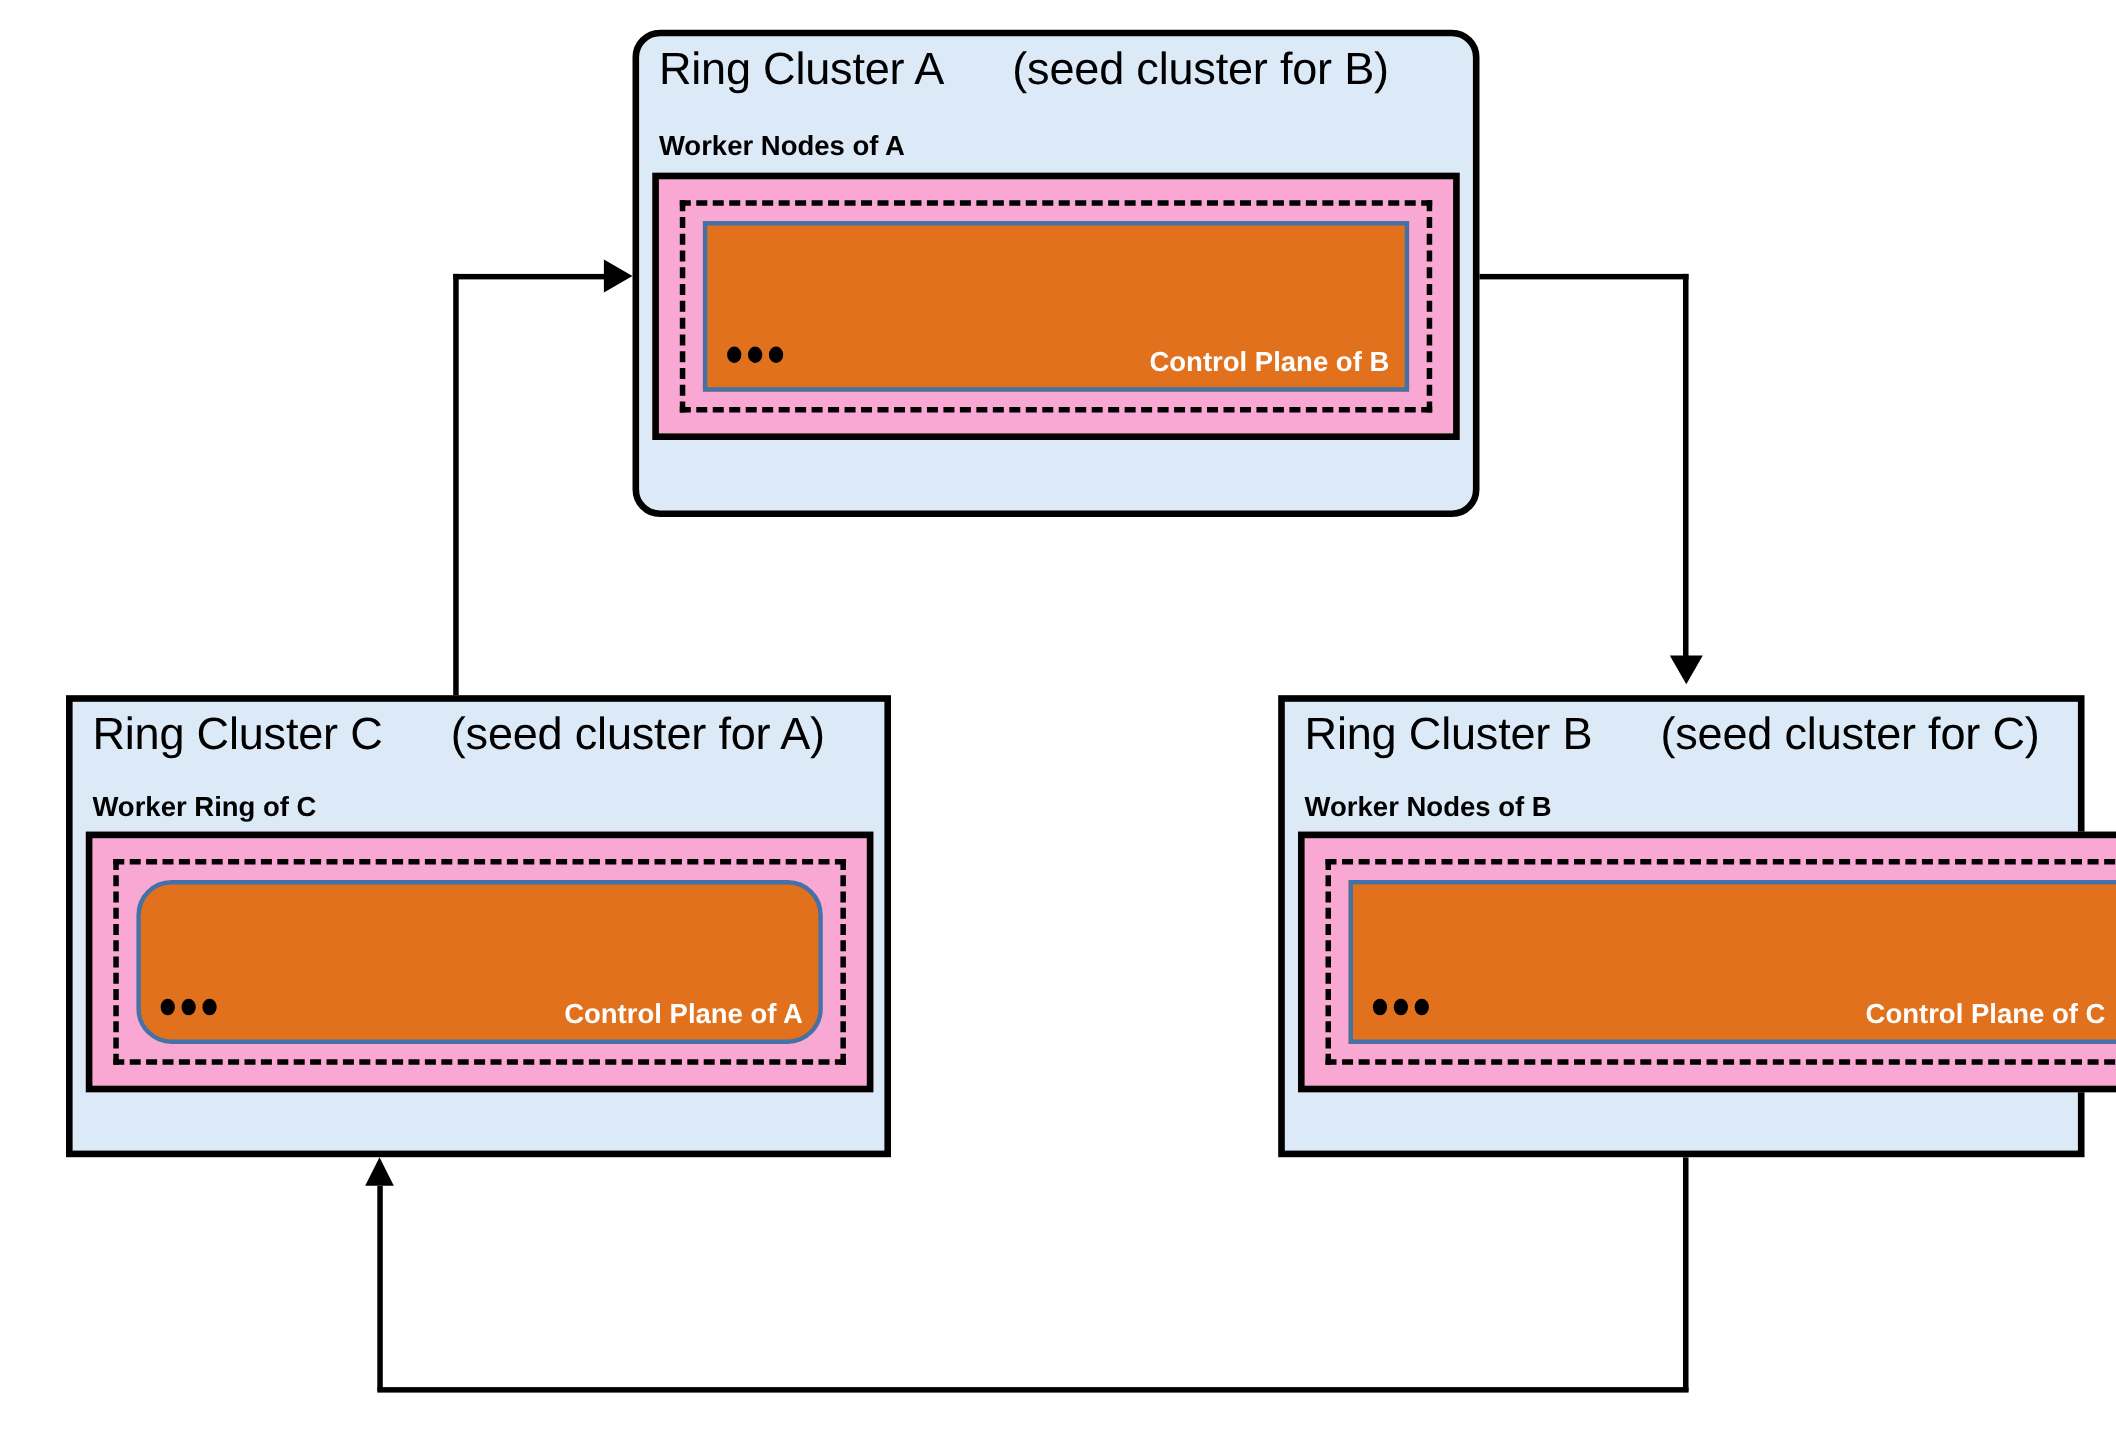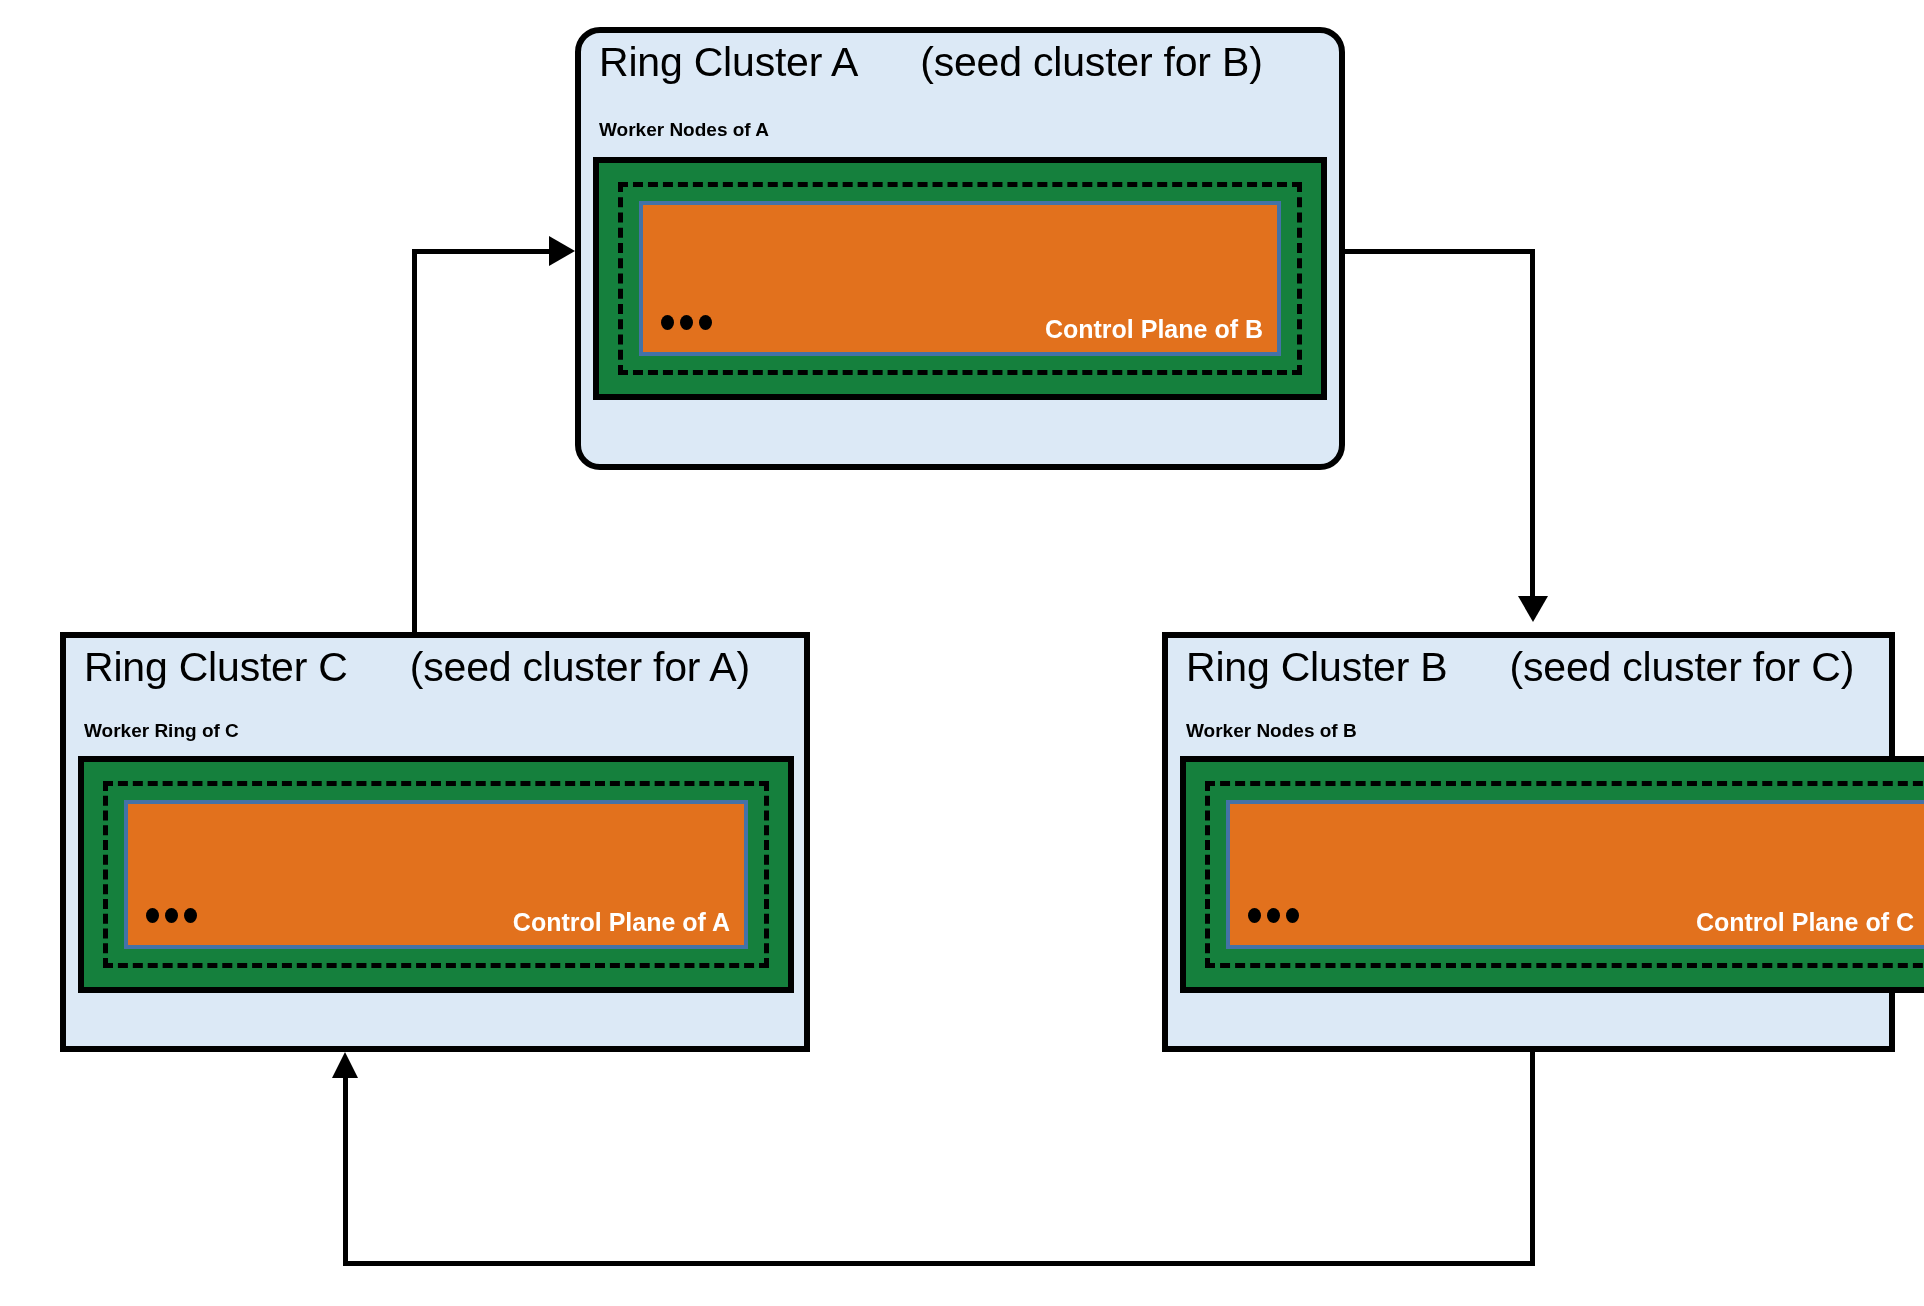--- a/index.html
+++ b/index.html
@@ -35,30 +35,30 @@
     white-space: nowrap;
     letter-spacing: -0.2px;
   }
   .cluster-title .seed {
     display: inline-block;
     margin-left: 62px;
   }
   .worker-label {
     position: absolute;
     left: 18px;
-    font-size: 19px;
+    font-size: 25px;
     font-weight: bold;
     color: #000000;
     white-space: nowrap;
   }
 
   
   .worker-box {
     position: absolute;
-    background: #15803d;
+    background: #f9a8d4;
     border: 6px solid #000000;
     box-sizing: border-box;
   }
   
   .node-dashed {
     position: absolute;
     border: 5px dashed #000000;
     box-sizing: border-box;
     background: transparent;
   }
@@ -168,21 +168,21 @@
   </div>
 
   <div class="cluster" style="left:40px; top:632px; width:750px; height:420px;margin-left:20px;">
     <div class="cluster-title">
       <span>Ring Cluster C</span><span class="seed">(seed cluster for A)</span>
     </div>
     <div class="worker-label" style="top:82px;">Worker Ring of C</div>
 
     <div class="worker-box" style="left:12px; top:118px; width:716px; height:237px;">
       <div class="node-dashed" style="left:19px; top:19px; right:19px; bottom:19px;">
-        <div class="control-plane" style="left:16px; top:14px; right:16px; bottom:14px;">
+        <div class="control-plane" style="left:16px; top:14px; right:16px; bottom:14px;border-radius:32px;">
           <div class="cp-dots">
             <i></i>
               <i></i>
               <i></i>
           </div>
           <div class="cp-label">Control Plane of A</div>
         </div>
       </div>
     </div>
   </div>

